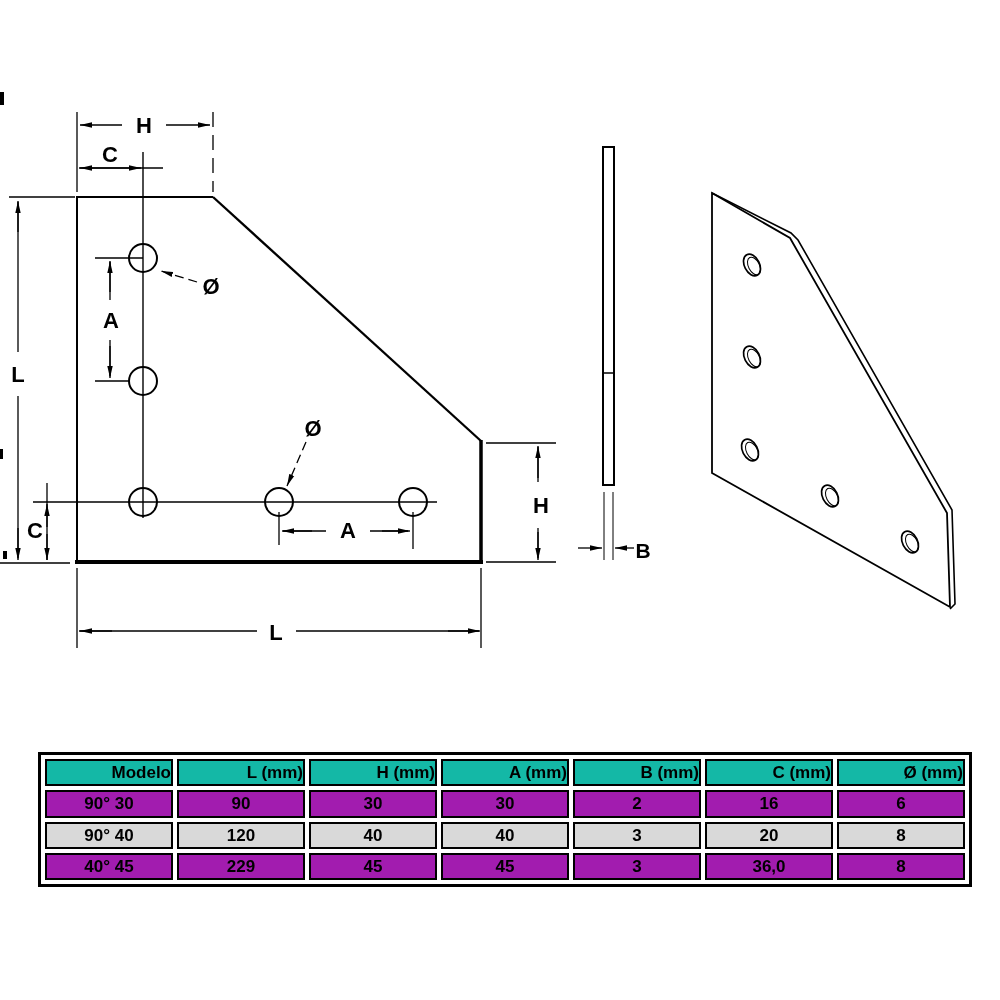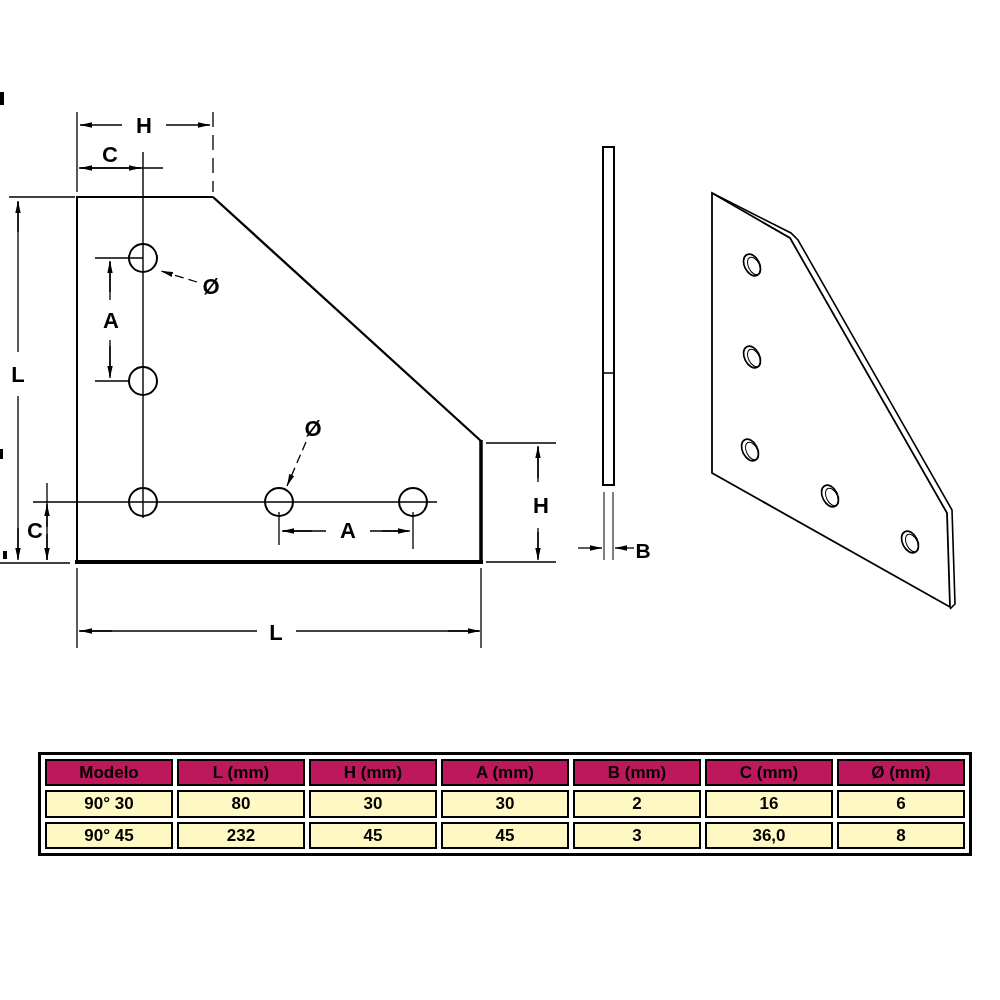--- a/index.html
+++ b/index.html
@@ -17,22 +17,22 @@
     border:3px solid #000000; background:#ffffff;
     table-layout:fixed;
   }
   table.spec th, table.spec td {
     border:2px solid #000000;
     font-weight:700; font-size:17px; color:#000000;
     text-align:center; vertical-align:middle;
     padding:1px 0; line-height:1.25;
     font-family:"Liberation Sans", sans-serif;
   }
-  table.spec th { background:#be185d; }
-  tr.row-dark td  { background:#fef9c3;margin-left:20px; }
+  table.spec th { background:#14b8a6;text-align:right; }
+  tr.row-dark td  { background:#a21caf;margin-left:20px; }
   tr.row-light td { background:#d9d9d9; }
 </style>
 </head>
 <body>
 
 <div class="canvas">
 
   <svg class="drawing" width="1000" height="720" viewBox="0 0 1000 720">
     <defs>
       <marker id="arw" markerWidth="13" markerHeight="7" refX="12" refY="3.5" orient="auto" markerUnits="userSpaceOnUse">
@@ -194,30 +194,39 @@
         <th>H (mm)</th>
         <th>A (mm)</th>
         <th>B (mm)</th>
         <th>C (mm)</th>
         <th>Ø (mm)</th>
       </tr>
     </thead>
     <tbody>
       <tr class="row-dark">
         <td>90° 30</td>
-        <td>80</td>
+        <td>90</td>
         <td>30</td>
         <td>30</td>
         <td>2</td>
         <td>16</td>
         <td>6</td>
       </tr>
+      <tr class="row-light">
+        <td>90° 40</td>
+        <td>120</td>
+        <td>40</td>
+        <td>40</td>
+        <td>3</td>
+        <td>20</td>
+        <td>8</td>
+      </tr>
       <tr class="row-dark">
-        <td>90° 45</td>
-        <td>232</td>
+        <td>40° 45</td>
+        <td>229</td>
         <td>45</td>
         <td>45</td>
         <td>3</td>
         <td>36,0</td>
         <td>8</td>
       </tr>
     </tbody>
   </table>
 </div>
 

